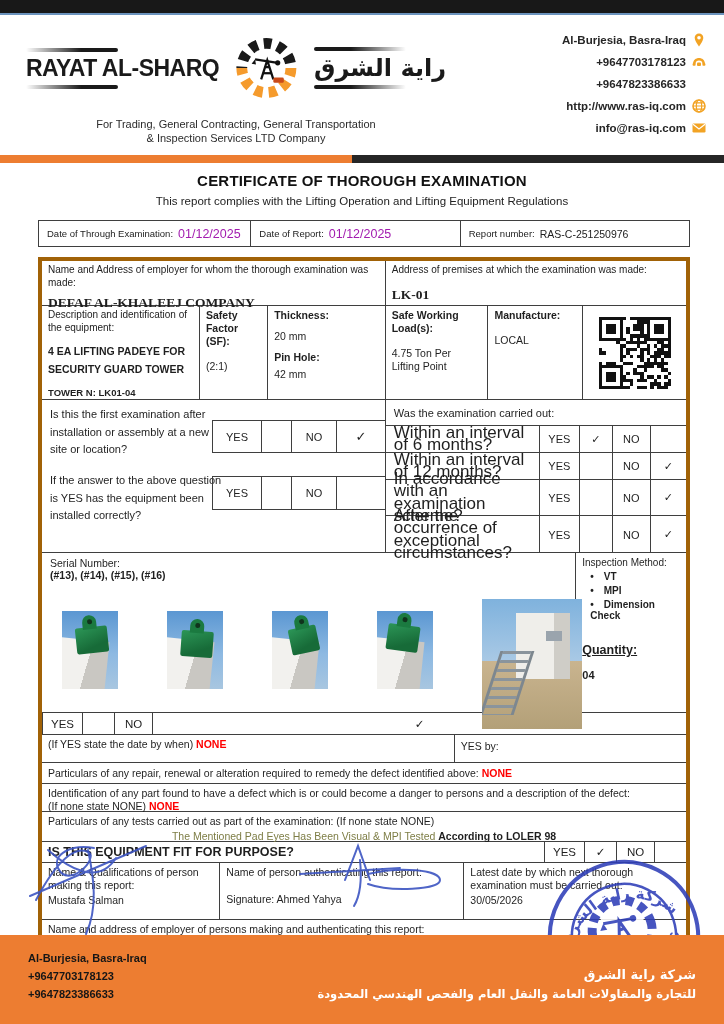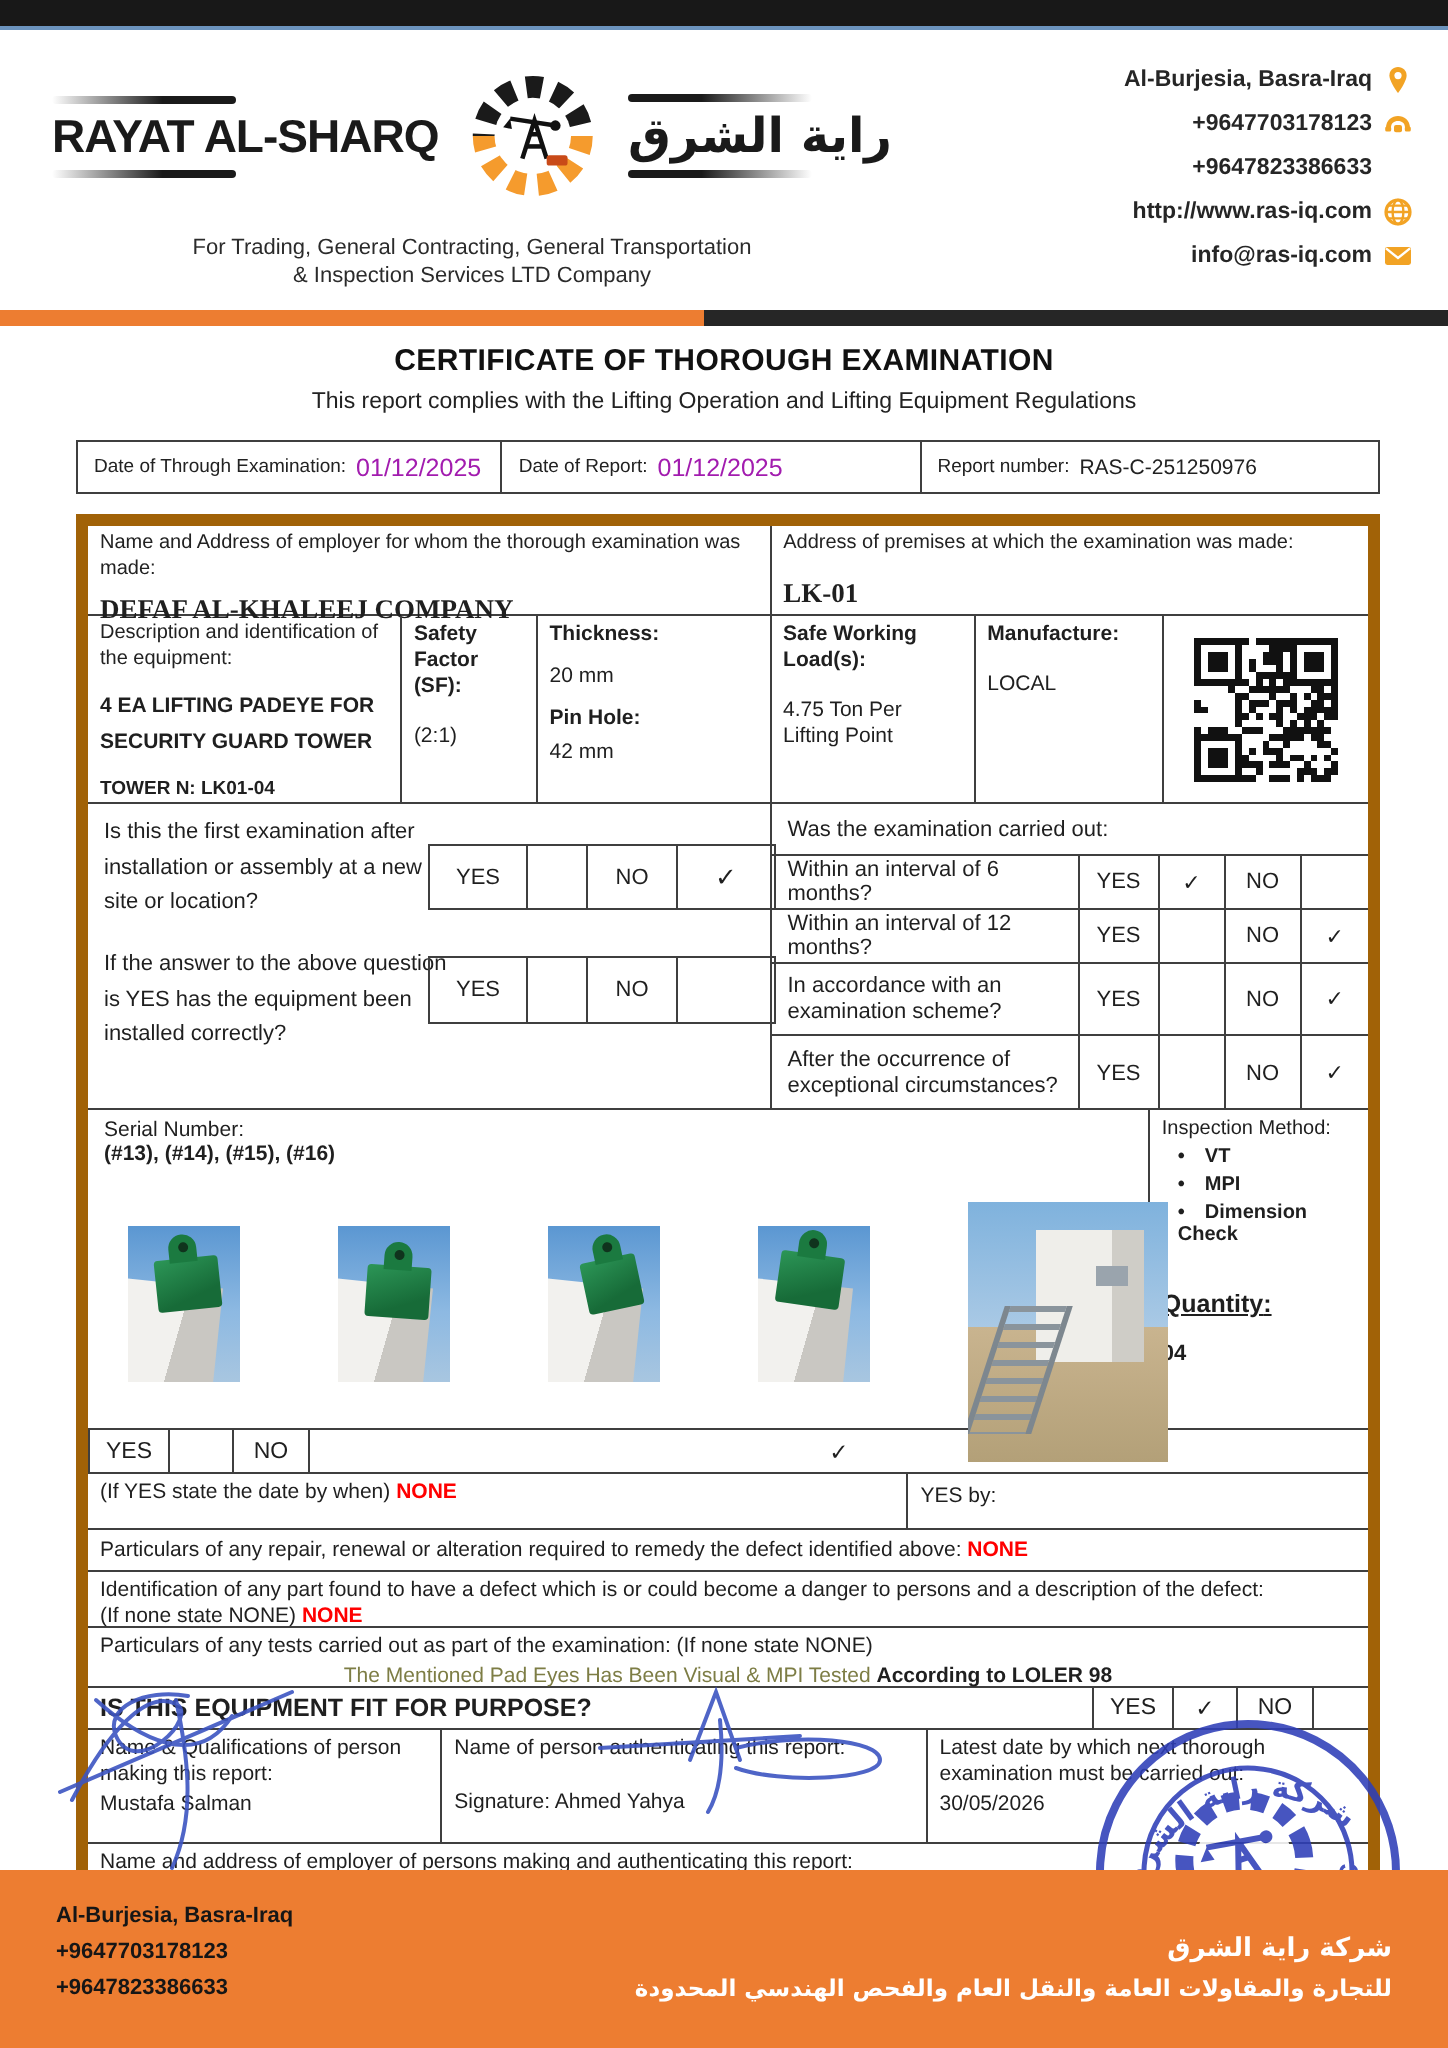--- a/index.html
+++ b/index.html
@@ -37,21 +37,21 @@
   .doc-sub { margin-top:4px; font-size:11.5px; color:#222; line-height:14px; }
 
   
   .dates-row { margin:12px 34px 0 38px; width:652px; border:1px solid #3f3f3f; display:flex; height:27px; }
   .dates-cell { display:flex; align-items:center; gap:5px; padding:0 8px; border-left:1px solid #3f3f3f; }
   .dates-cell:first-child { border-left:none; }
   .dc1 { width:212px; } .dc2 { width:210px; } .dc3 { width:230px; }
   .dlabel { font-size:9.5px; color:#222; white-space:nowrap; }
   .dvalue { font-size:12.5px; color:#a21caf; white-space:nowrap; }
 
-  .big-table { margin:10px 34px 0 38px; width:652px; border:6px solid #a16207; }
+  .big-table { margin:10px 34px 0 38px; width:652px; border:4px solid #a16207; }
   .trow { display:flex; border-top:1px solid #3f3f3f; }
   .trow:first-child { border-top:none; }
   .tcell { border-left:1px solid #3f3f3f; padding:3px 6px; }
   .tcell:first-child { border-left:none; }
   .lab { font-size:10px; line-height:12.5px; color:#222; }
   .bold { font-weight:bold; }
   .serifv { font-family:"Liberation Serif","DejaVu Serif",serif; font-weight:bold; font-size:13.5px; margin-top:6px; }
 
   
   .r-emp { height:44px; }
@@ -73,21 +73,21 @@
   .qtext { font-size:11px; line-height:17.5px; width:175px; }
   .qtext2 { position:absolute; top:72px; left:8px; font-size:11px; line-height:17.5px; width:175px; }
   .ynbox { position:absolute; left:170px; width:174px; height:33px; border:1px solid #3f3f3f; display:flex; }
   .ynbox.b1 { top:20px; }
   .ynbox.b2 { top:76px; height:34px; }
   .yn-c { border-left:1px solid #3f3f3f; display:flex; align-items:center; justify-content:center; font-size:11px; }
   .yn-c:first-child { border-left:none; }
   .w48{width:48px;} .w30{width:30px;} .w45{width:45px;} .w49{flex:1;}
   .qhdr { height:25px; display:flex; align-items:center; padding:0 8px; font-size:11px; }
   .qrow { display:flex; border-top:1px solid #3f3f3f; }
-  .qrow .qt { width:153px; padding:2px 8px; font-size:11px; display:flex; align-items:center; line-height:12.5px; }
+  .qrow .qt { width:153px; padding:2px 8px; font-size:17px; display:flex; align-items:center; line-height:12.5px; }
   .qrow .cc { border-left:1px solid #3f3f3f; display:flex; align-items:center; justify-content:center; font-size:11px; }
   .cw1{width:40px;} .cw2{width:33px;} .cw3{width:38px;} .cw4{flex:1;}
   .h27{height:27px;} .h36{height:36px;} .h38{height:38px;}
   .chk { font-size:13px; }
 
   
   .r-serial { height:160px; }
   .sl { width:540px; padding:4px 8px; position:relative; }
   .sr { width:112px; padding:4px 6px; }
   .serial-lab { font-size:10.5px; }

